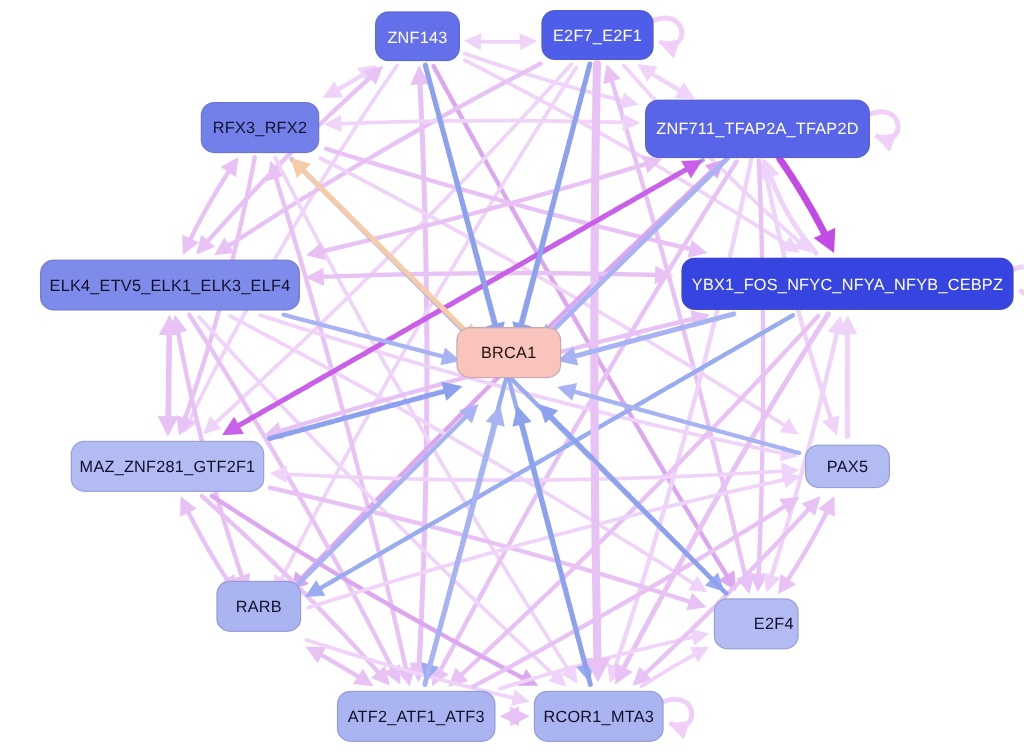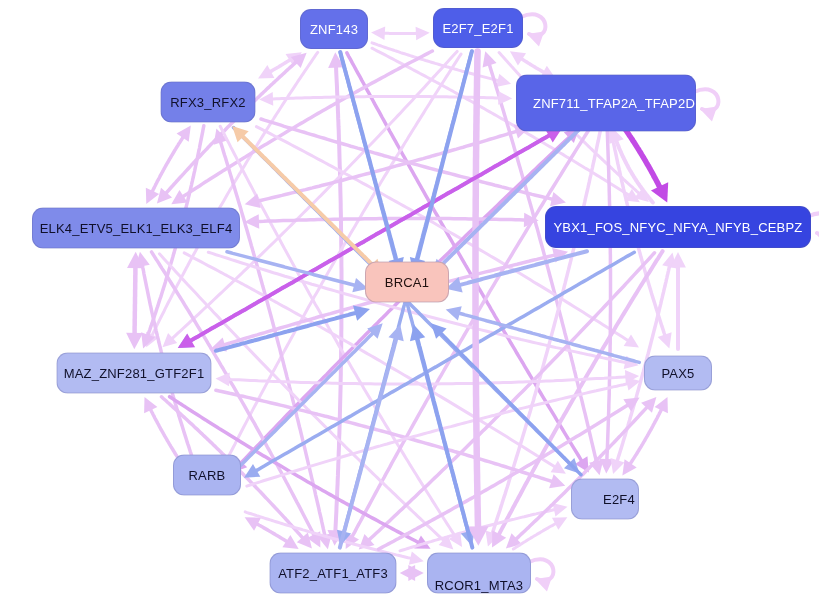--- a/index.html
+++ b/index.html
@@ -358,44 +358,44 @@
   <div id="nodes">
       <div class="node" style="left: 310px; top: 29px; width: 68px; height: 40px; background: rgb(100, 112, 234); color: rgb(255, 255, 255);">
         <span>ZNF143</span>
       </div>
       <div class="node" style="left: 454px; top: 28px; width: 90px; height: 40px; background: rgb(78, 94, 233); color: rgb(255, 255, 255);">
         <span>E2F7_E2F1</span>
       </div>
       <div class="node" style="left: 184px; top: 102px; width: 95px; height: 41px; background: rgb(116, 128, 233); color: rgb(16, 16, 42);">
         <span>RFX3_RFX2</span>
       </div>
-      <div class="node" style="left: 582px; top: 103px; width: 180px; height: 57px; background: rgb(89, 101, 232); color: rgb(255, 255, 255); justify-content: flex-end;">
+      <div class="node" style="left: 582px; top: 103px; width: 180px; height: 47px; background: rgb(89, 101, 232); color: rgb(255, 255, 255);">
         <span>ZNF711_TFAP2A_TFAP2D</span>
       </div>
       <div class="node" style="left: 112px; top: 228px; width: 208px; height: 41px; background: rgb(127, 139, 234); color: rgb(16, 16, 42);">
         <span>ELK4_ETV5_ELK1_ELK3_ELF4</span>
       </div>
       <div class="node" style="left: 654px; top: 227px; width: 266px; height: 42px; background: rgb(54, 68, 224); color: rgb(255, 255, 255);">
         <span>YBX1_FOS_NFYC_NFYA_NFYB_CEBPZ</span>
       </div>
       <div class="node" style="left: 383px; top: 282px; width: 84px; height: 41px; background: rgb(249, 196, 188); color: rgb(32, 16, 15); text-align: center;">
         <span>BRCA1</span>
       </div>
       <div class="node" style="left: 110px; top: 373px; width: 155px; height: 41px; background: rgb(178, 187, 242); color: rgb(16, 16, 42);">
         <span>MAZ_ZNF281_GTF2F1</span>
       </div>
       <div class="node" style="left: 654px; top: 373px; width: 68px; height: 35px; background: rgb(178, 187, 242); color: rgb(16, 16, 42);">
         <span>PAX5</span>
       </div>
-      <div class="node" style="left: 183px; top: 475px; width: 68px; height: 41px; background: rgb(170, 180, 241); color: rgb(16, 16, 42);">
+      <div class="node" style="left: 183px; top: 485px; width: 68px; height: 41px; background: rgb(170, 180, 241); color: rgb(16, 16, 42);">
         <span>RARB</span>
       </div>
       <div class="node" style="left: 581px; top: 499px; width: 68px; height: 41px; background: rgb(178, 187, 242); color: rgb(16, 16, 42); padding-left: 28px;">
         <span>E2F4</span>
       </div>
       <div class="node" style="left: 309px; top: 573px; width: 127px; height: 41px; background: rgb(170, 180, 241); color: rgb(16, 16, 42);">
         <span>ATF2_ATF1_ATF3</span>
       </div>
-      <div class="node" style="left: 455px; top: 573px; width: 104px; height: 41px; background: rgb(170, 180, 241); color: rgb(16, 16, 42); align-items: flex-end;">
+      <div class="node" style="left: 455px; top: 573px; width: 104px; height: 41px; background: rgb(170, 180, 241); color: rgb(16, 16, 42);">
         <span>RCOR1_MTA3</span>
       </div>
     </div>
 </div>
 
 </body></html>

